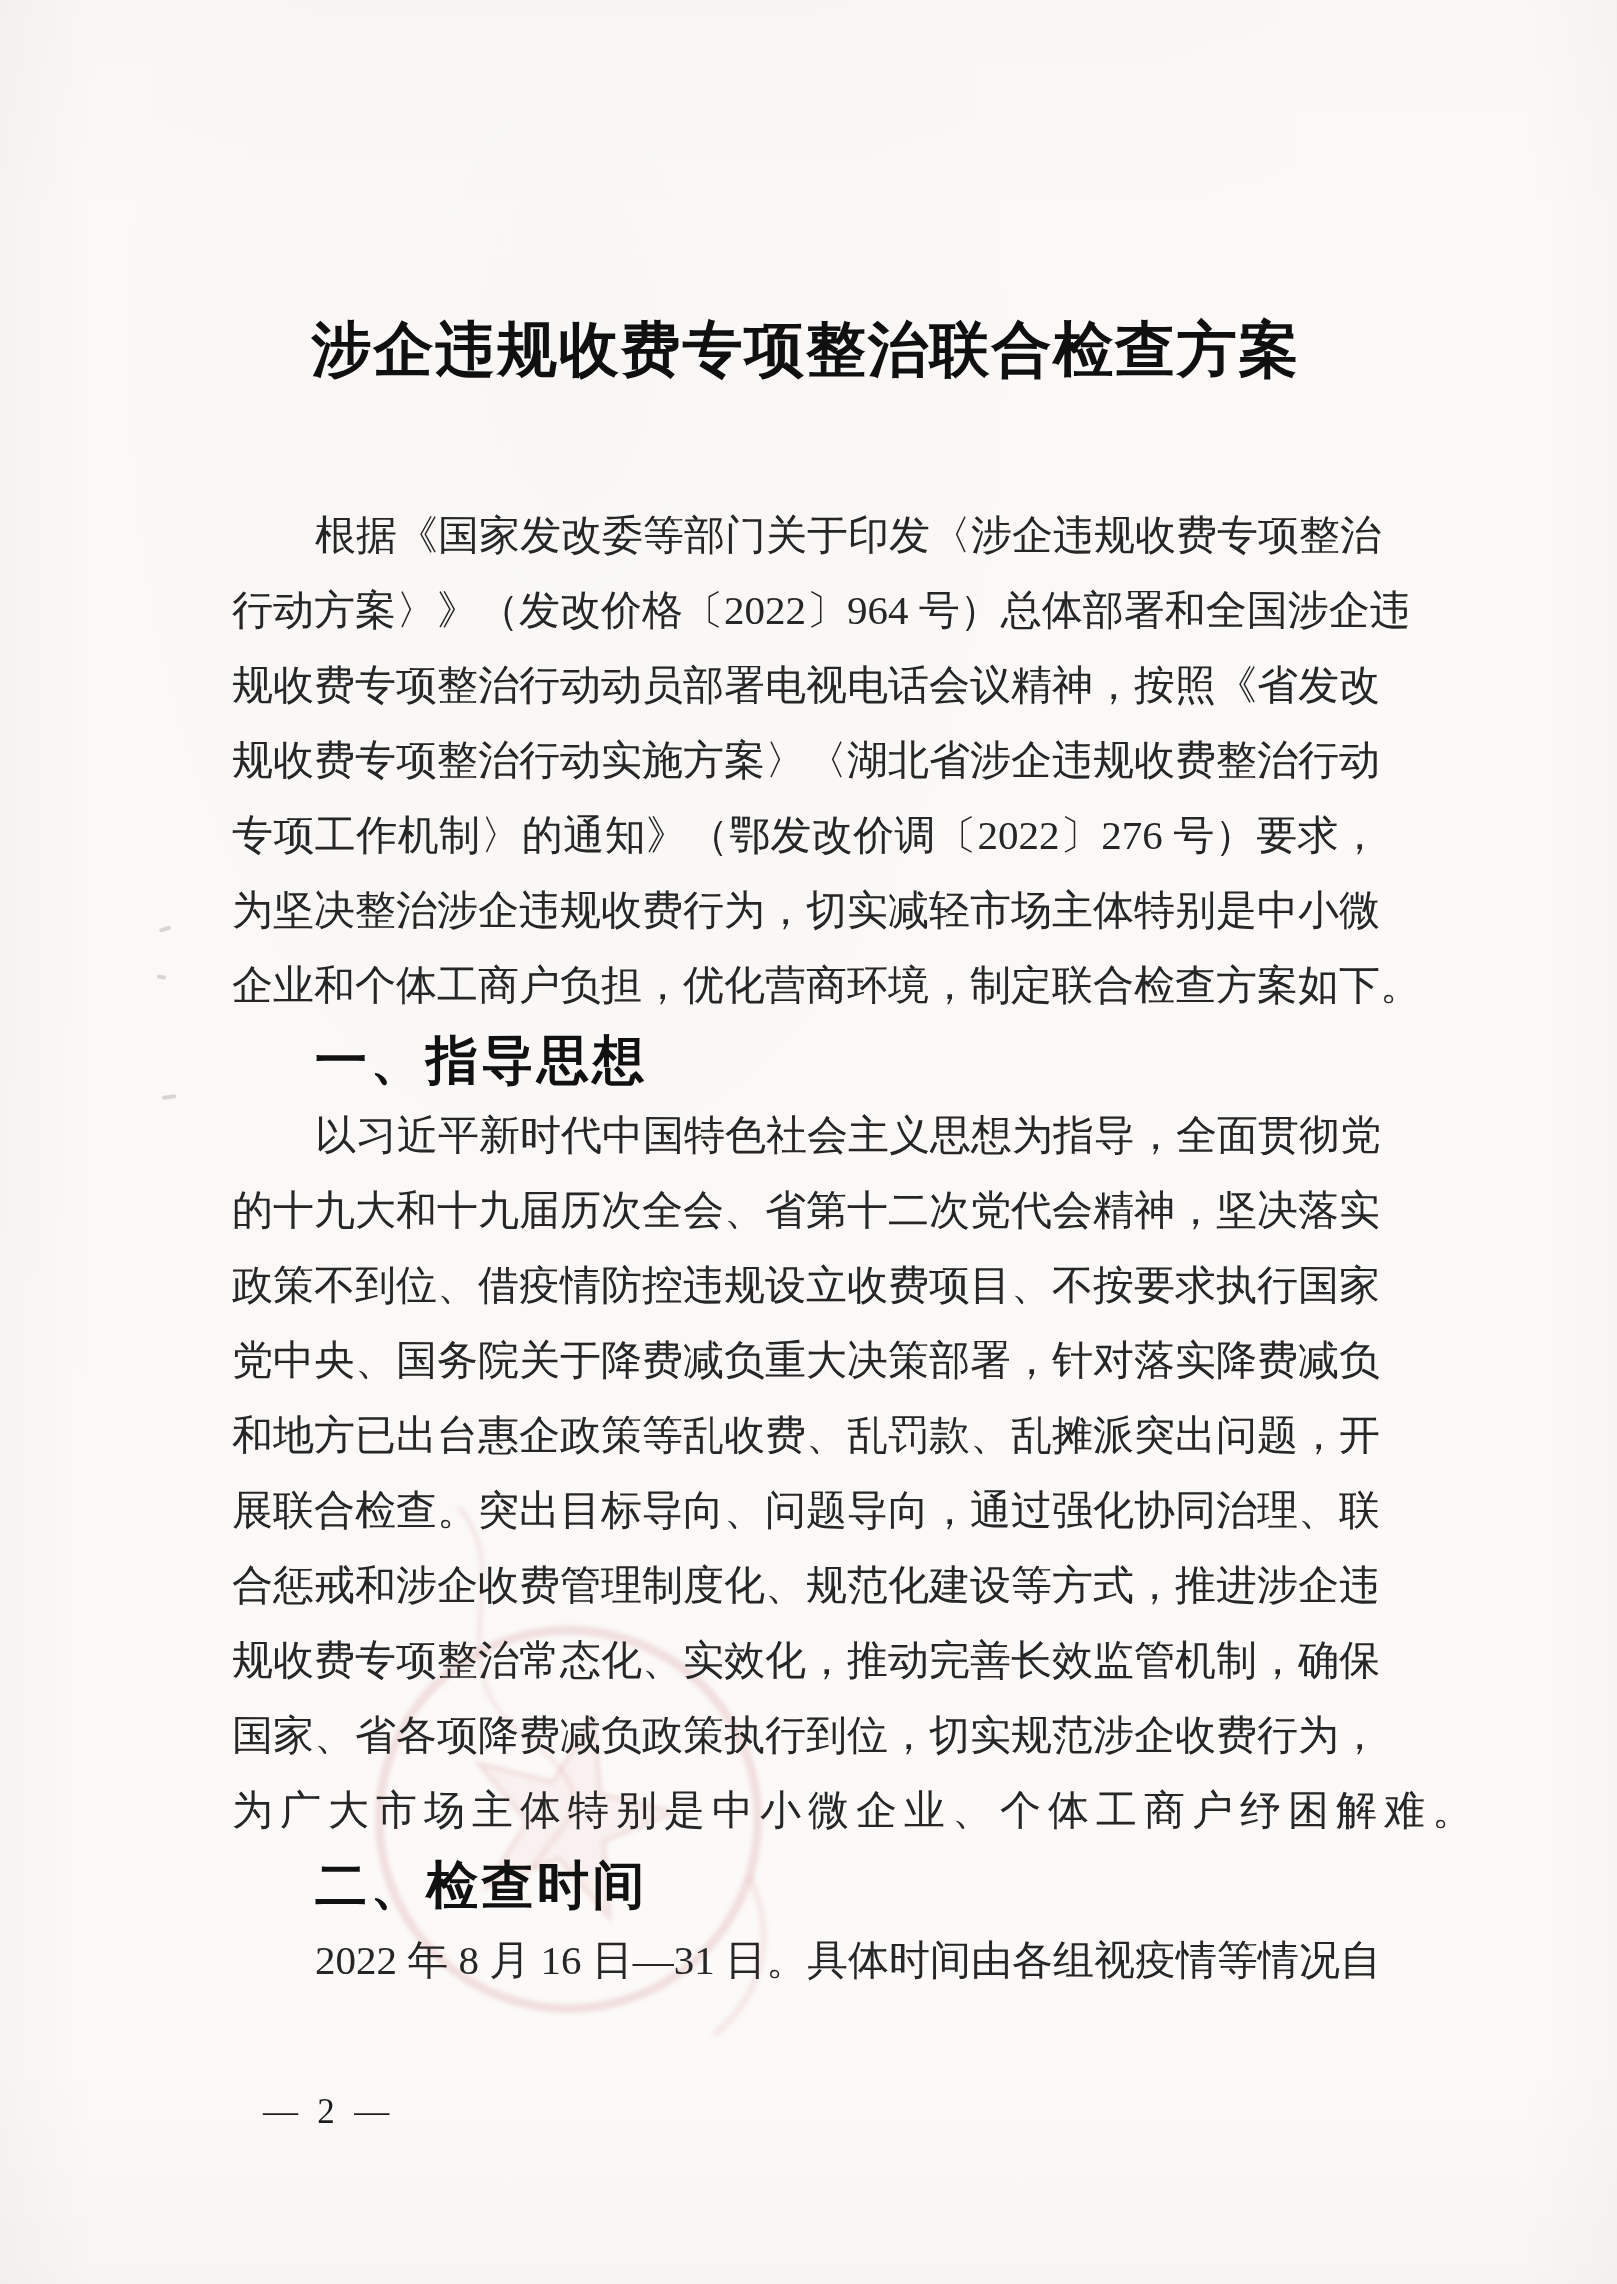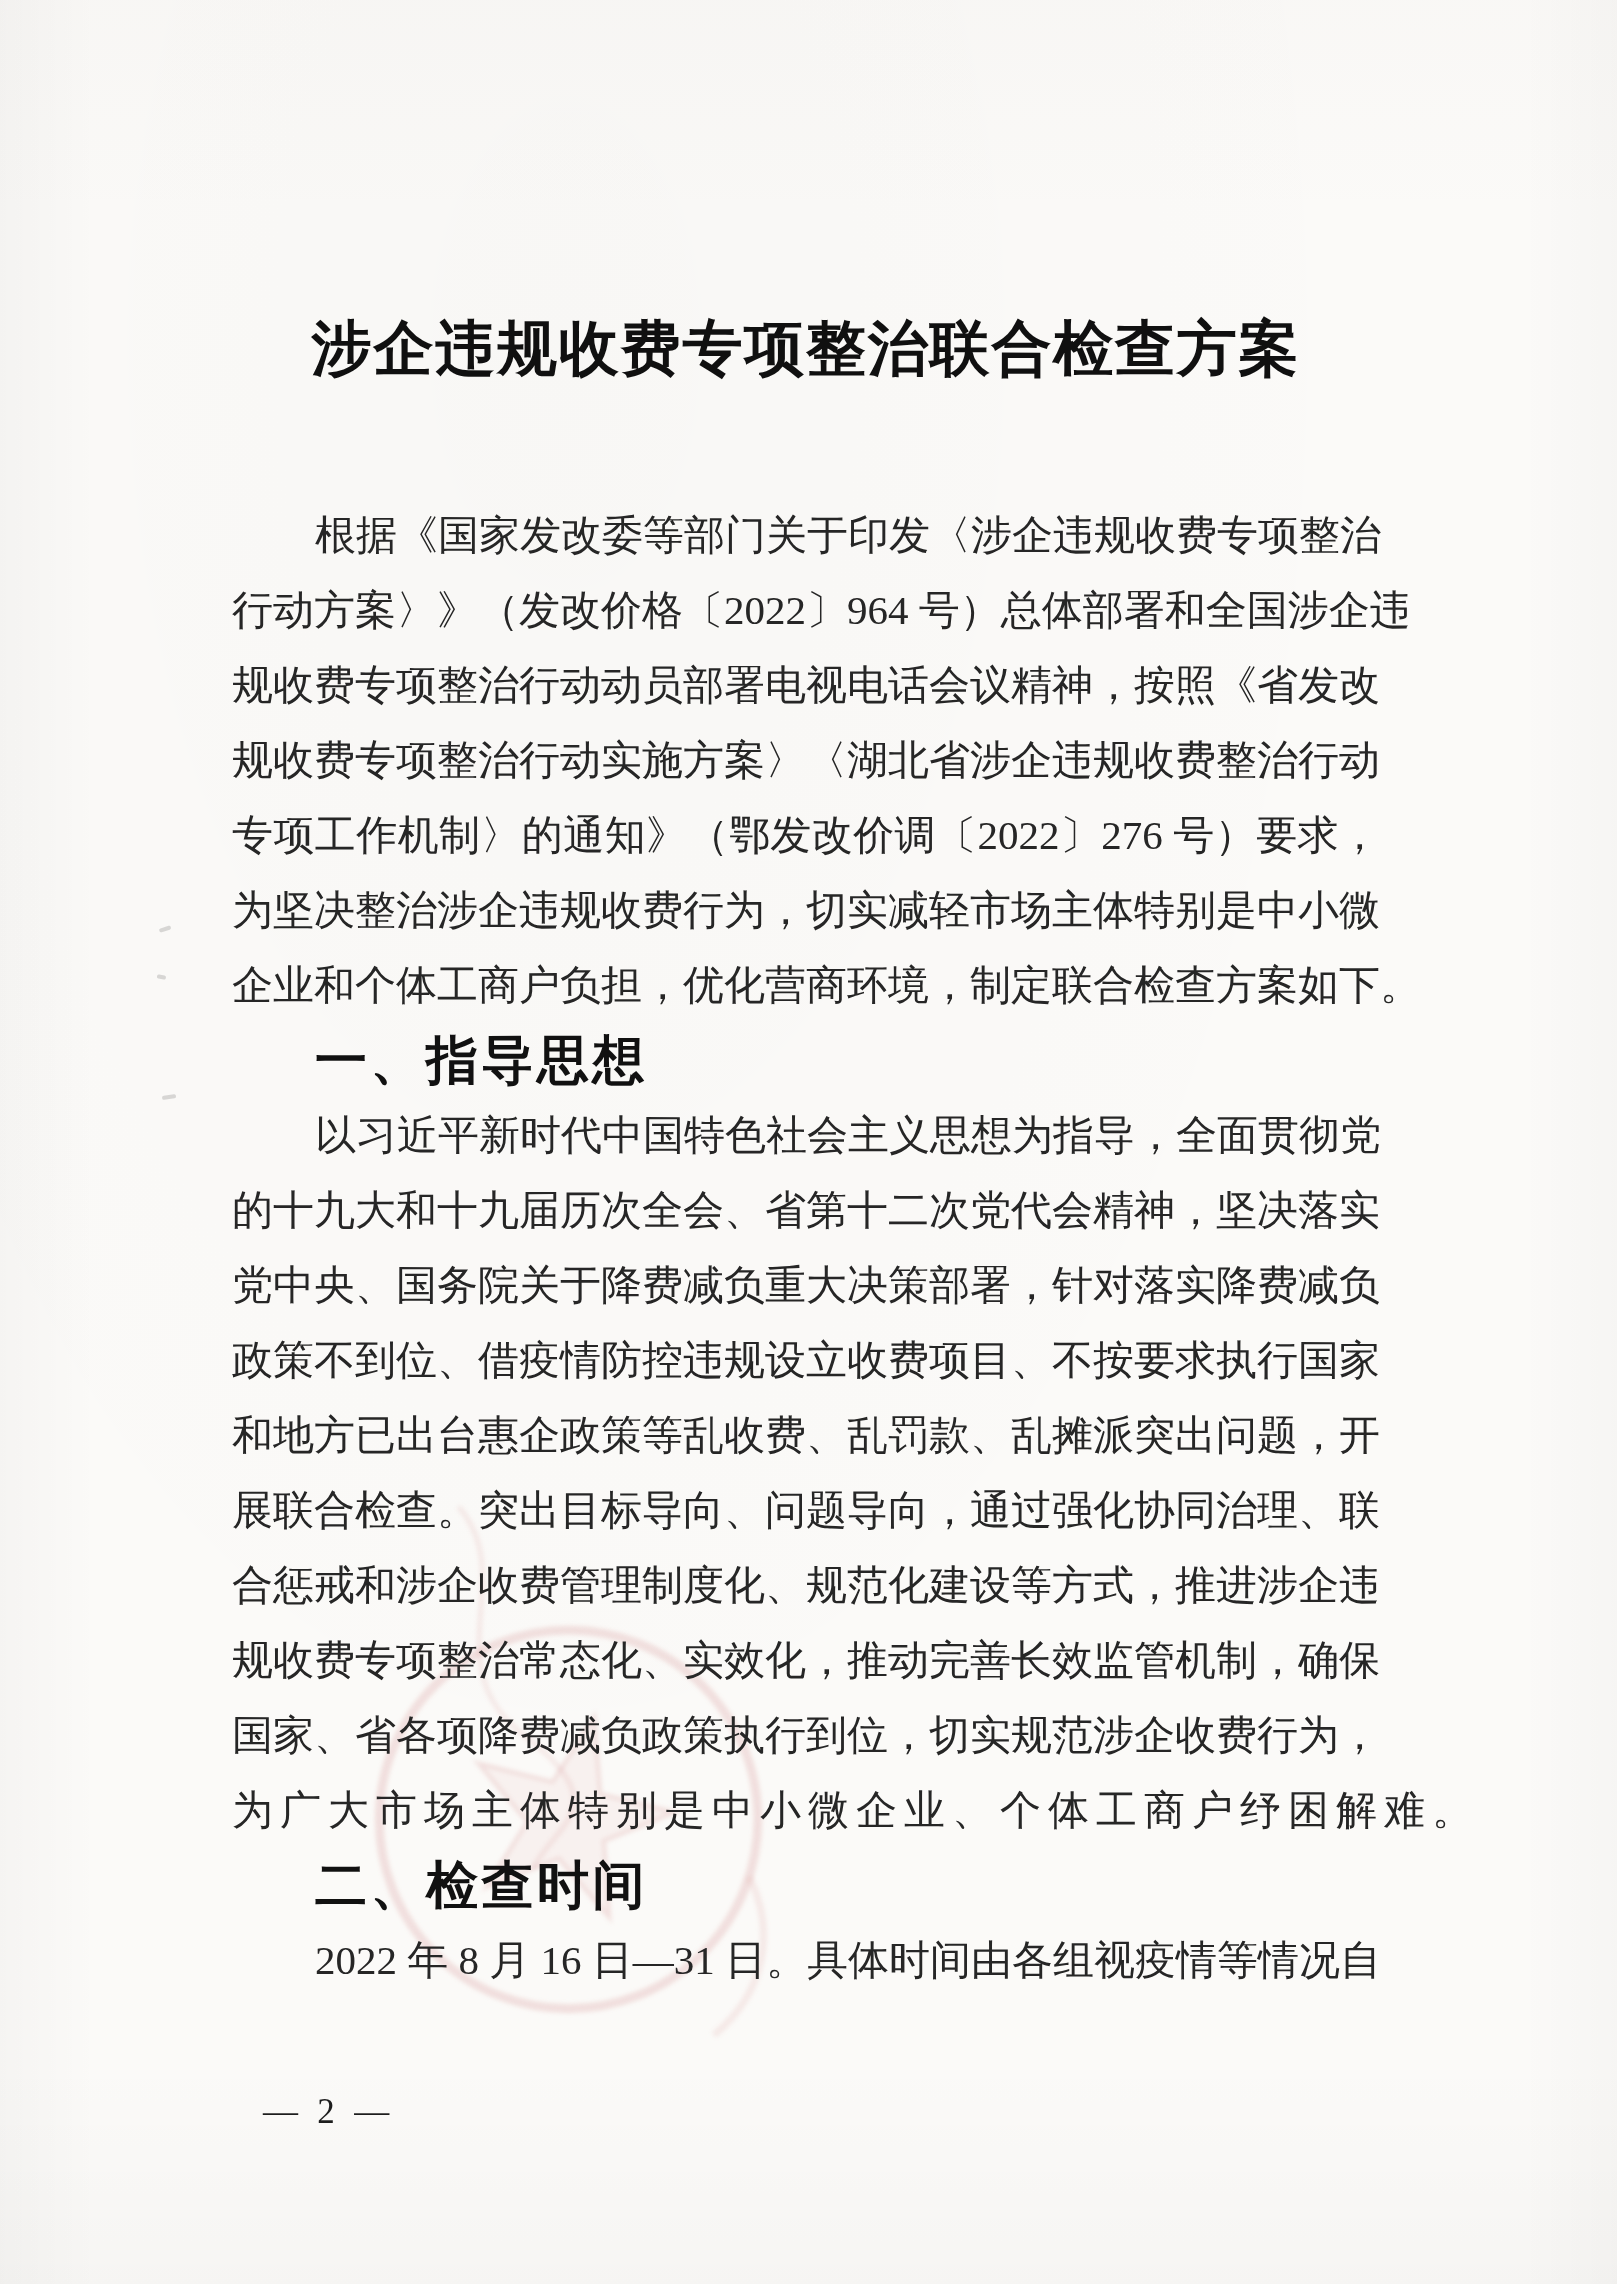--- a/index.html
+++ b/index.html
@@ -22,21 +22,21 @@
     color: #262626;
   }
   .doc-title {
     position: absolute;
     top: 310px;
     left: 232px;
     width: 1148px;
     height: 79px;
     line-height: 79px;
     text-align: center;
-    font-family: Liberation Serif, serif;
+    font-family: Liberation Sans, sans-serif;
     font-weight: bold;
     font-size: 60px;
     letter-spacing: 1.8px;
     color: #101010;
     white-space: nowrap;
   }
   .doc-body {
     position: absolute;
     top: 498px;
     left: 232px;
@@ -123,22 +123,22 @@
       <div class="line first">根据《国家发改委等部门关于印发〈涉企违规收费专项整治</div>
       <div class="line full">行动方案〉》（发改价格〔2022〕964 号）总体部署和全国涉企违</div>
       <div class="line full">规收费专项整治行动动员部署电视电话会议精神，按照《省发改</div>
       <div class="line full">规收费专项整治行动实施方案〉〈湖北省涉企违规收费整治行动</div>
       <div class="line full">专项工作机制〉的通知》（鄂发改价调〔2022〕276 号）要求，</div>
       <div class="line full">为坚决整治涉企违规收费行为，切实减轻市场主体特别是中小微</div>
       <div class="line full">企业和个体工商户负担，优化营商环境，制定联合检查方案如下。</div>
       <div class="line heading">一、指导思想</div>
       <div class="line first">以习近平新时代中国特色社会主义思想为指导，全面贯彻党</div>
       <div class="line full">的十九大和十九届历次全会、省第十二次党代会精神，坚决落实</div>
+      <div class="line full">政策不到位、借疫情防控违规设立收费项目、不按要求执行国家</div>
       <div class="line full">党中央、国务院关于降费减负重大决策部署，针对落实降费减负</div>
-      <div class="line full">政策不到位、借疫情防控违规设立收费项目、不按要求执行国家</div>
       <div class="line full">和地方已出台惠企政策等乱收费、乱罚款、乱摊派突出问题，开</div>
       <div class="line full">展联合检查。突出目标导向、问题导向，通过强化协同治理、联</div>
       <div class="line full">合惩戒和涉企收费管理制度化、规范化建设等方式，推进涉企违</div>
       <div class="line full">规收费专项整治常态化、实效化，推动完善长效监管机制，确保</div>
       <div class="line full">国家、省各项降费减负政策执行到位，切实规范涉企收费行为，</div>
       <div class="line end">为广大市场主体特别是中小微企业、个体工商户纾困解难。</div>
       <div class="line heading">二、检查时间</div>
       <div class="line first">2022 年 8 月 16 日—31 日。具体时间由各组视疫情等情况自</div>
     </div>
 

